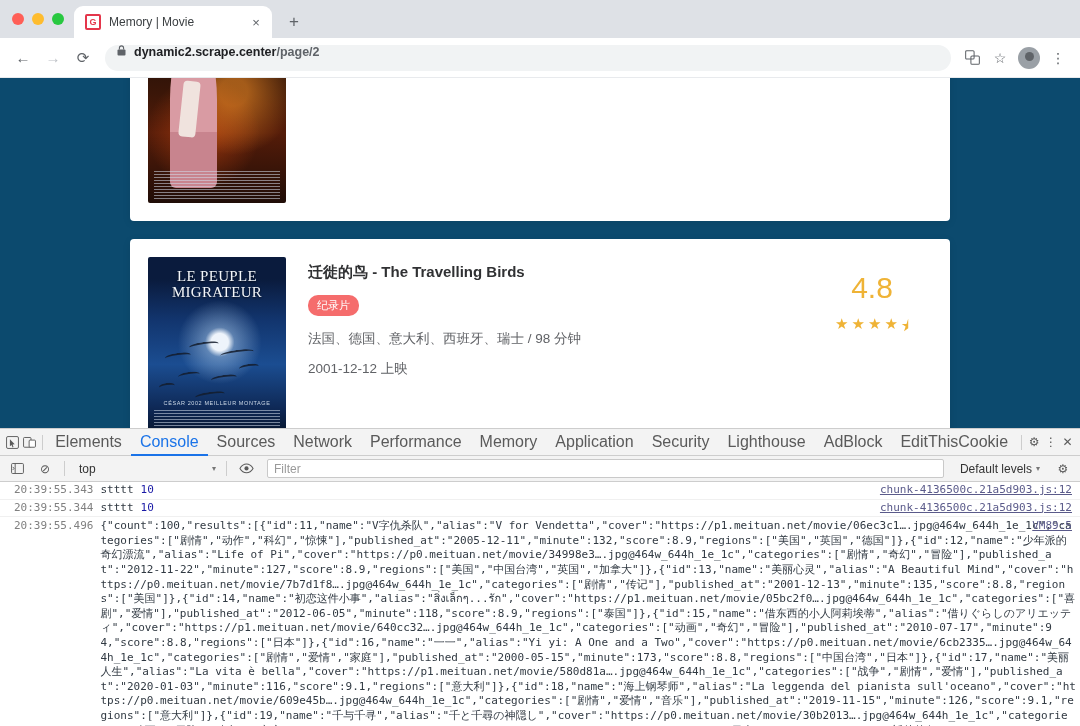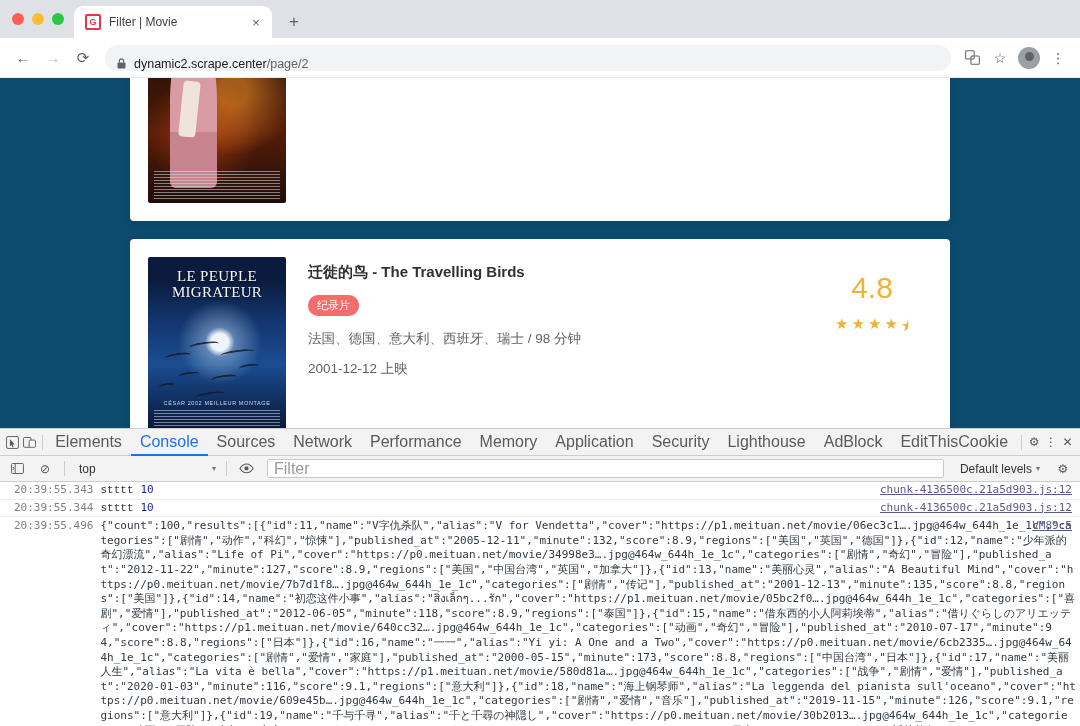--- a/index.html
+++ b/index.html
@@ -56,22 +56,22 @@
     padding: 0 9px; border-bottom: 1px solid #e8eaed;
   }
   .nav-btn {
     width: 28px; height: 28px; border-radius: 50%;
     display: flex; align-items: center; justify-content: center;
     color: #5f6368; font-size: 15px;
   }
   .nav-btn.disabled { color: #bdc1c6; }
   .omnibox {
     flex: 1; height: 26px; background: #f1f3f4; border-radius: 13px;
-    display: flex; align-items: flex-end; gap: 8px;
-    padding: 0 12px; margin: 8px 6px;
+    display: flex; align-items: flex-start; gap: 8px;
+    padding: 0 12px; margin: 8px 6px; font-weight: bold;
   }
   .lock-icon { font-size: 10px; color: #5f6368; }
   .url { font-size: 12.5px; color: #202124; white-space: nowrap; }
   .url .dim { color: #5f6368; }
   .tb-icon {
     width: 26px; height: 26px; display: flex; align-items: center;
     justify-content: center; color: #5f6368; font-size: 14px;
   }
   .avatar-btn {
     width: 22px; height: 22px; border-radius: 50%;
@@ -201,40 +201,40 @@
     display: flex; align-items: center; padding: 0 4px; gap: 2px;
   }
   .ctx-select {
     display: flex; align-items: center; width: 145px; height: 20px;
     font-size: 12px; color: #333; padding: 0 4px; margin-left: 4px; gap: 32px;
   }
   .ctx-select .caret { margin-left: auto; font-size: 8px; color: #777; }
   .filter-input {
     flex: 1; height: 19px; background: #fff; border: 1px solid #c9c9c9;
     border-radius: 2px; margin: 0 6px; padding: 0 6px;
-    font-size: 16px; color: #9a9a9a; display: flex; align-items: center;
+    font-size: 12px; color: #9a9a9a; display: flex; align-items: center;
   }
   .levels {
     font-size: 12px; color: #333; display: flex; align-items: center;
     gap: 4px; padding: 0 8px; white-space: nowrap;
   }
   .levels .caret { font-size: 8px; color: #777; }
 
   
   .console {
     flex: 1; overflow: hidden; background: #fff;
     font-family: "DejaVu Sans Mono", monospace;
     font-size: 11px; line-height: 14.6px; color: #303030;
   }
   .msg {
     display: flex; border-bottom: 1px solid #f0f0f0;
     padding: 1px 0 1px 14px; position: relative;
   }
   .msg-ts { color: #808080; white-space: nowrap; margin-right: 7px; }
-  .msg-text { color: #303942; white-space: nowrap; font-family: Liberation Mono, monospace; }
+  .msg-text { color: #303942; white-space: nowrap; }
   .msg-num { color: #1a1aa6; margin-left: 7px; }
   .msg-src {
     position: absolute; right: 8px; top: 1px;
     color: #5a5a8a; text-decoration: underline; white-space: nowrap;
   }
   .msg-json {
     white-space: pre-wrap; word-break: break-all;
     color: #303942; flex: 1; padding-right: 4px;
   }
   .msg.json-row { padding-top: 2px; padding-bottom: 2px; }
@@ -246,21 +246,21 @@
 <div class="browser">
 
   <div class="tabstrip">
     <div class="traffic">
       <span class="dot red"></span>
       <span class="dot yellow"></span>
       <span class="dot green"></span>
     </div>
     <div class="tab">
       <span class="tab-favicon">G</span>
-      <span class="tab-title">Filter | Movie</span>
+      <span class="tab-title">Memory | Movie</span>
       <span class="tab-close">×</span>
     </div>
     <div class="newtab">+</div>
   </div>
 
   <div class="toolbar">
     <div class="nav-btn">←</div>
     <div class="nav-btn disabled">→</div>
     <div class="nav-btn">⟳</div>
     <div class="omnibox">

